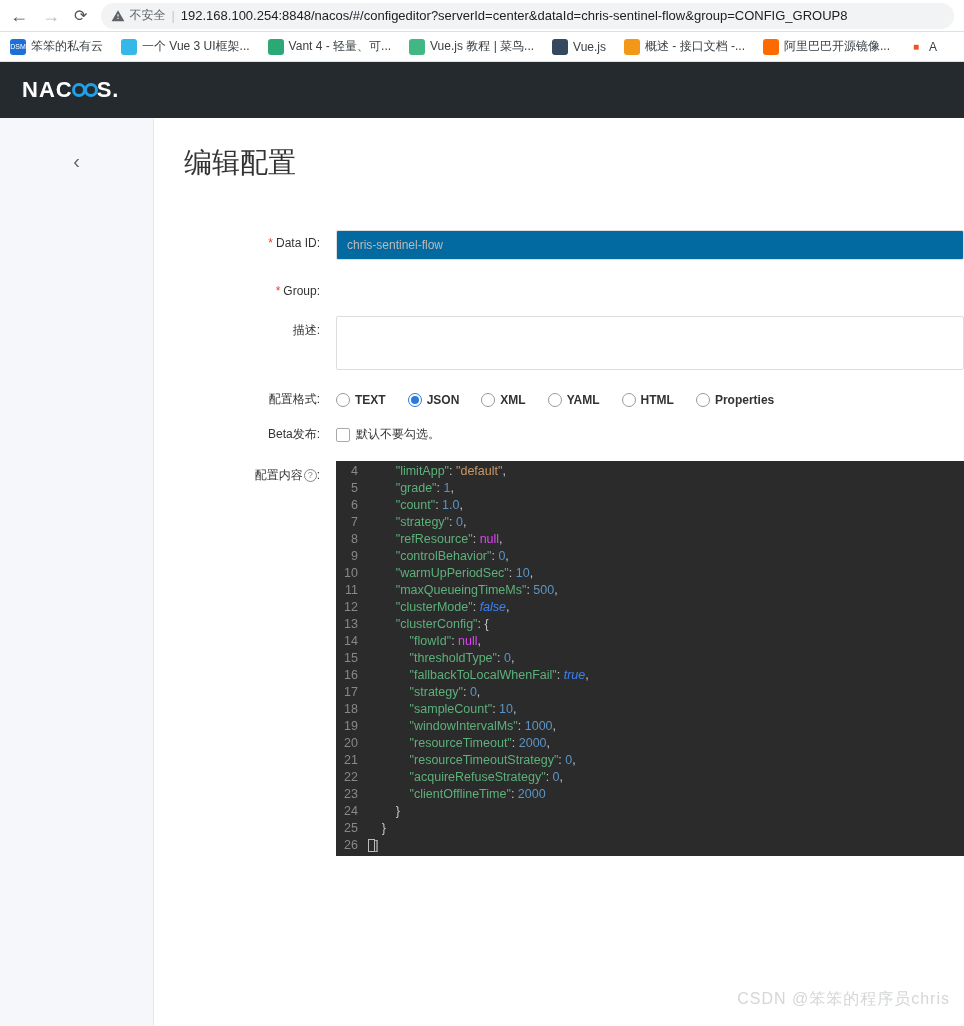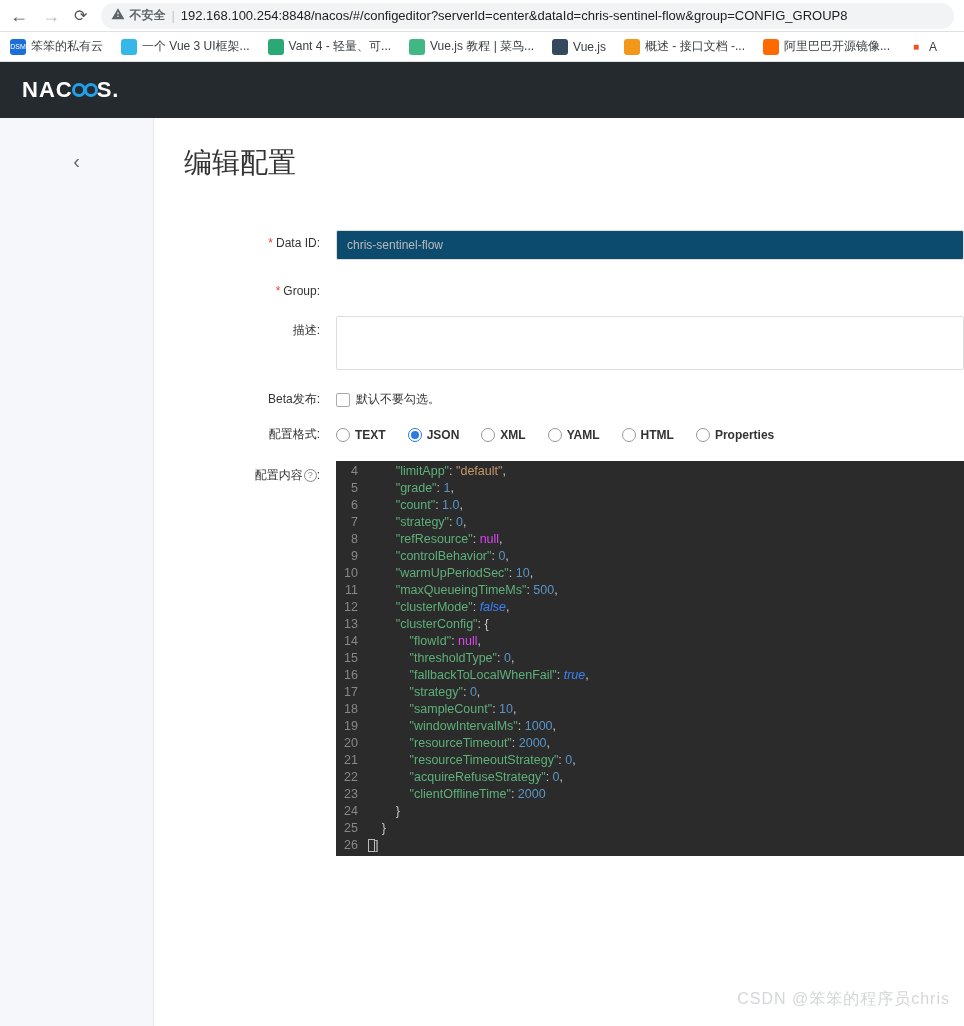--- a/index.html
+++ b/index.html
@@ -2,21 +2,21 @@
 <html><head>
 <meta charset="utf-8">
 <style>
   * { margin:0; padding:0; box-sizing:border-box; font-family:-apple-system,BlinkMacSystemFont,"Segoe UI","PingFang SC","Microsoft YaHei",sans-serif; }
   body { width:964px; height:1026px; overflow:hidden; background:#fff; font-size:13px; color:#333; }
   
   .toolbar { height:32px; display:flex; align-items:center; gap:14px; padding:0 10px; border-bottom:1px solid #e0e0e0; }
   .nav-arrow { font-size:18px; color:#555; line-height:1; cursor:pointer; }
   .reload { font-size:16px; color:#555; cursor:pointer; }
   .url-bar { flex:1; display:flex; align-items:center; background:#f1f3f4; border-radius:16px; height:26px; padding:0 10px; gap:6px; }
-  .insecure-badge { display:flex; gap:4px; font-size:12px; color:#5f6368;font-weight:bold; }
+  .insecure-badge { display:flex; align-items:center; gap:4px; font-size:12px; color:#5f6368; }
   .insecure-badge svg { width:14px; height:14px; }
   .url-text { font-size:13px; color:#202124; white-space:nowrap; overflow:hidden; }
   
   .bookmarks { height:30px; display:flex; align-items:center; gap:18px; padding:0 10px; border-bottom:1px solid #e0e0e0; }
   .bm { display:flex; align-items:center; gap:5px; font-size:12px; color:#3c4043; cursor:pointer; white-space:nowrap; }
   .bm .fav { width:16px; height:16px; display:flex; align-items:center; justify-content:center; border-radius:3px; font-size:10px; color:#fff; }
   
   .nacos-header { height:56px; background:#252a2f; display:flex; align-items:center; padding:0 22px; }
   .nacos-logo { color:#fff; font-size:22px; font-weight:700; letter-spacing:1px; display:flex; align-items:center; }
   .nacos-logo .oo { color:#1fa0e8; display:inline-flex; align-items:center; }
@@ -26,21 +26,21 @@
   .sidebar { width:154px; background:#f5f7fa; border-right:1px solid #e8e8e8; padding-top:32px; }
   .back-chevron { font-size:20px; color:#666; text-align:center; cursor:pointer; }
   .content { flex:1; padding:26px 0 0 30px; overflow:hidden; }
   .page-title { font-size:28px; font-weight:400; color:#333; margin-bottom:48px; }
   
   .form-row { display:flex; margin-bottom:18px; align-items:flex-start; }
   .form-label { width:152px; text-align:right; padding-right:16px; padding-top:6px; font-size:12px; color:#333; }
   .form-label .req { color:#e2453a; margin-right:3px; }
   .form-control { flex:1; min-width:0; }
   .text-input { width:100%; height:30px; border:1px solid #ddd; border-radius:2px; padding:0 10px; font-size:12px; color:#bbb; background:#fff; }
-  .text-input:disabled { background:#0c4a6e; }
+  .text-input:disabled { background:#0369a1; }
   .link { color:#2a7bdb; font-size:12px; cursor:pointer; }
   .textarea { width:100%; height:54px; border:1px solid #ddd; border-radius:2px; padding:6px 10px; resize:none; font-size:12px; }
   .checkbox-row { display:flex; align-items:center; gap:6px; font-size:12px; }
   .chk { width:14px; height:14px; border:1px solid #aaa; border-radius:2px; background:#fff; }
   
   .radio-row { display:flex; align-items:center; gap:22px; font-size:12px; font-weight:700; }
   .radio-opt { display:flex; align-items:center; gap:5px; cursor:pointer; }
   .radio { width:14px; height:14px; border-radius:50%; border:1px solid #999; position:relative; background:#fff; }
   .radio.checked { border-color:#2a7bdb; }
   .radio.checked::after { content:""; position:absolute; top:2px; left:2px; width:8px; height:8px; border-radius:50%; background:#2a7bdb; }
@@ -144,55 +144,55 @@
       <div class="form-label"><span class="req">*</span><span>Group:</span></div>
     </div>
 
 
     <div class="form-row">
       <div class="form-label">描述:</div>
       <div class="form-control"><textarea class="textarea" style=""></textarea></div>
     </div>
 
     <div class="form-row" style="align-items:center">
+      <div class="form-label" style="padding-top:0">配置格式:</div>
+      <div class="form-control radio-row" id="format-radios">
+          <span class="radio-opt">
+            <span class="radio"></span>
+            <span>TEXT</span>
+          </span>
+          <span class="radio-opt">
+            <span class="radio checked"></span>
+            <span>JSON</span>
+          </span>
+          <span class="radio-opt">
+            <span class="radio"></span>
+            <span>XML</span>
+          </span>
+          <span class="radio-opt">
+            <span class="radio"></span>
+            <span>YAML</span>
+          </span>
+          <span class="radio-opt">
+            <span class="radio"></span>
+            <span>HTML</span>
+          </span>
+          <span class="radio-opt">
+            <span class="radio"></span>
+            <span>Properties</span>
+          </span>
+        </div>
+    </div>
+
+    <div class="form-row" style="align-items:center">
       <div class="form-label" style="padding-top:0">Beta发布:</div>
       <div class="form-control checkbox-row">
         <span class="chk"></span>
         <span>默认不要勾选。</span>
       </div>
-    </div>
-
-    <div class="form-row" style="align-items:center">
-      <div class="form-label" style="padding-top:0">配置格式:</div>
-      <div class="form-control radio-row" id="format-radios">
-          <span class="radio-opt">
-            <span class="radio"></span>
-            <span>TEXT</span>
-          </span>
-          <span class="radio-opt">
-            <span class="radio checked"></span>
-            <span>JSON</span>
-          </span>
-          <span class="radio-opt">
-            <span class="radio"></span>
-            <span>XML</span>
-          </span>
-          <span class="radio-opt">
-            <span class="radio"></span>
-            <span>YAML</span>
-          </span>
-          <span class="radio-opt">
-            <span class="radio"></span>
-            <span>HTML</span>
-          </span>
-          <span class="radio-opt">
-            <span class="radio"></span>
-            <span>Properties</span>
-          </span>
-        </div>
     </div>
 
     <div class="form-row">
       <div class="form-label"><span>配置内容</span><span class="qmark">?</span>:</div>
       <div class="form-control">
         <div class="editor">
           <div class="gutter" id="gutter">
               <div>4</div>
               <div>5</div>
               <div>6</div>

